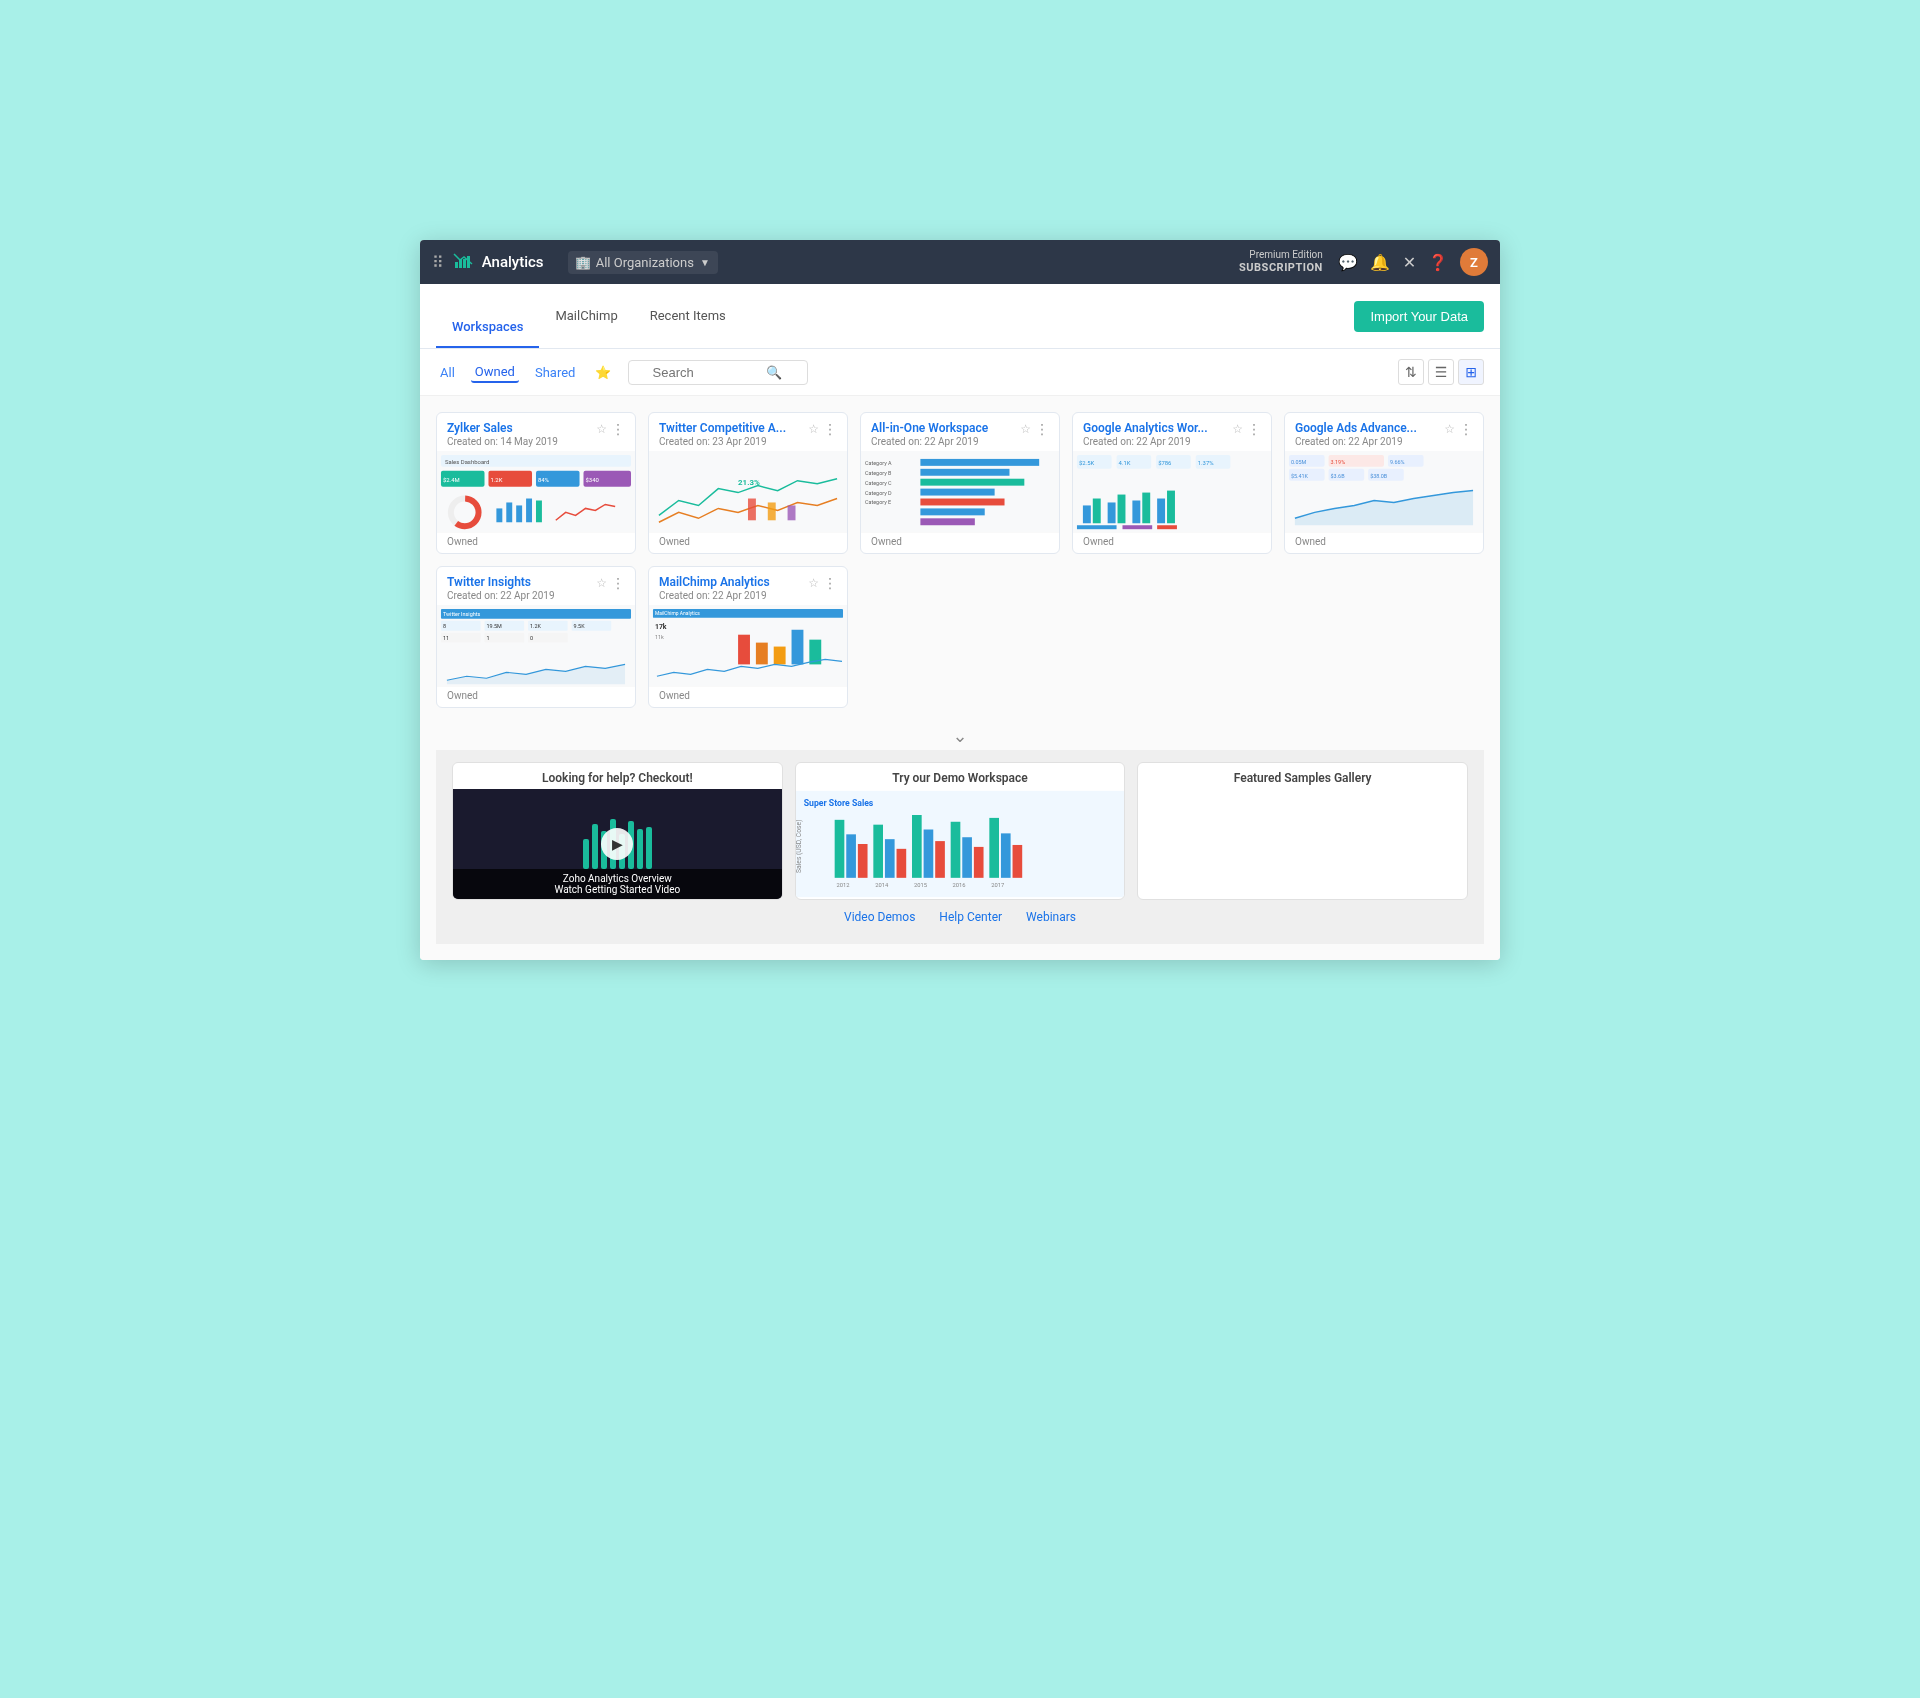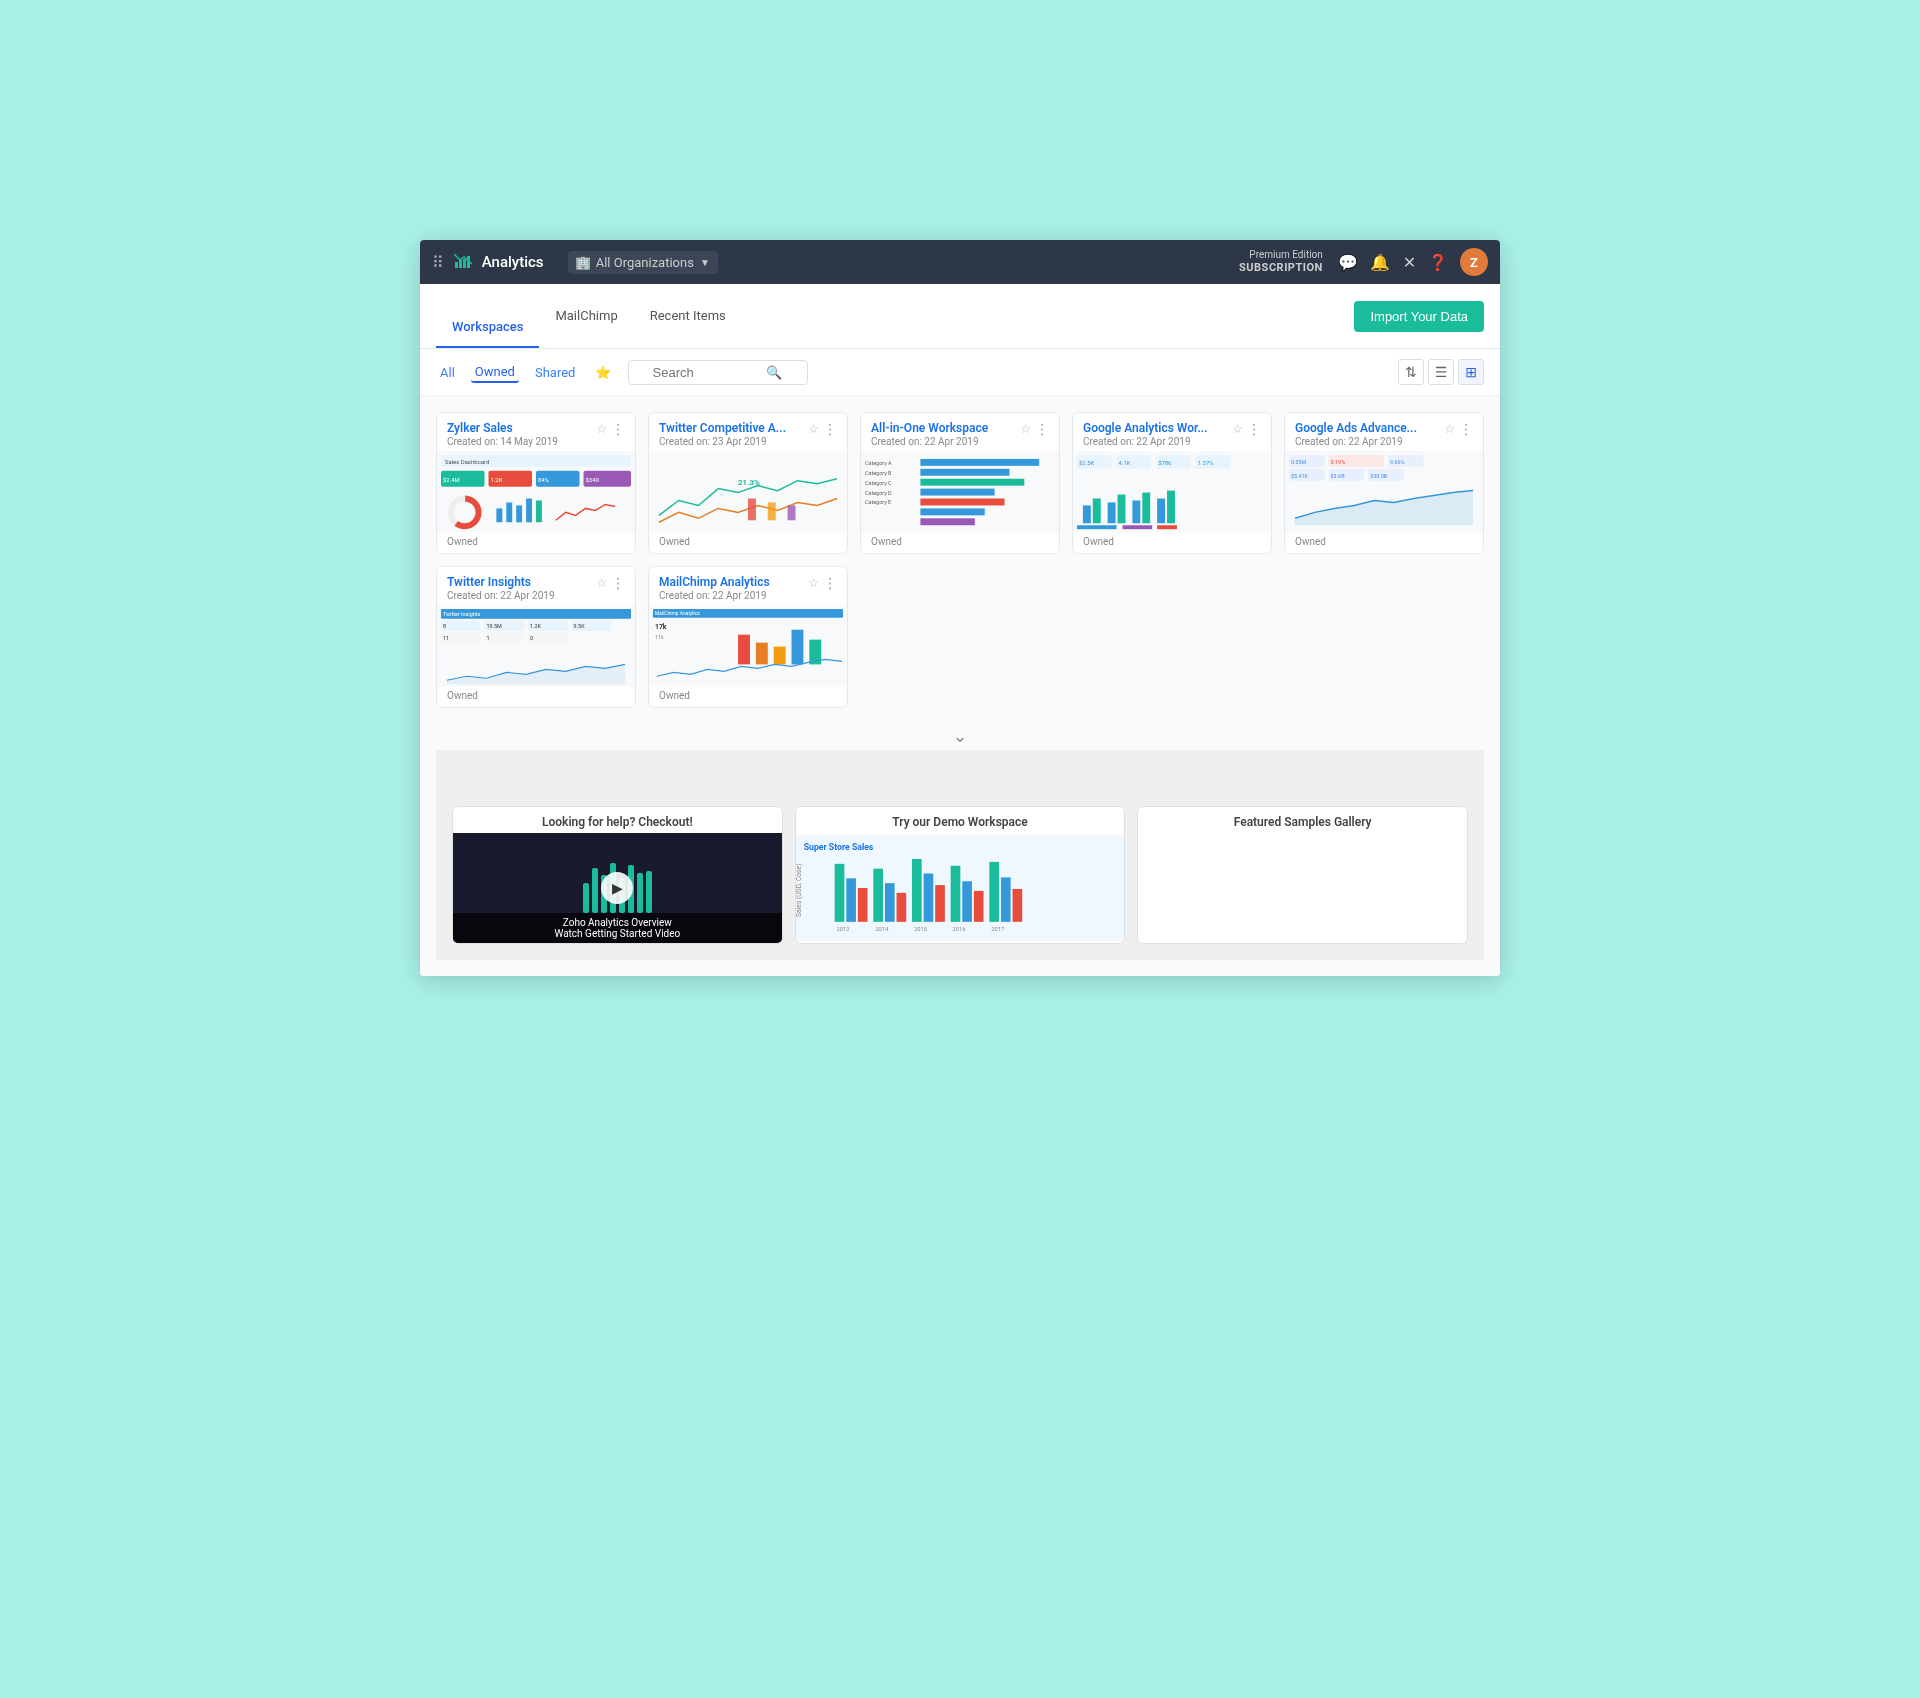--- a/index.html
+++ b/index.html
@@ -257,21 +257,20 @@
 
     
     .bottom-section {
       background: #efefef;
       padding: 12px 16px 16px 16px;
     }
     .bottom-grid {
       display: grid;
       grid-template-columns: repeat(3, 1fr);
       gap: 12px;
-      margin-top: 44px;
     }
     .bottom-card {
       background: #fff;
       border: 1px solid #e0e0e0;
       border-radius: 6px;
       overflow: hidden;
     }
     .bottom-card-title {
       font-size: 12px;
       font-weight: 600;
@@ -720,17 +719,22 @@
             </svg>
           </div>
         </div>
 
         <div class="bottom-card">
           <div class="bottom-card-title">Featured Samples Gallery</div>
         </div>
 
       </div>
 
+      <div class="footer-links">
+        <a class="footer-link" href="#">Video Demos</a>
+        <a class="footer-link" href="#">Help Center</a>
+        <a class="footer-link" href="#">Webinars</a>
+      </div>
     </div>
 
   </div>
 
 </div>
 
 </body></html>

